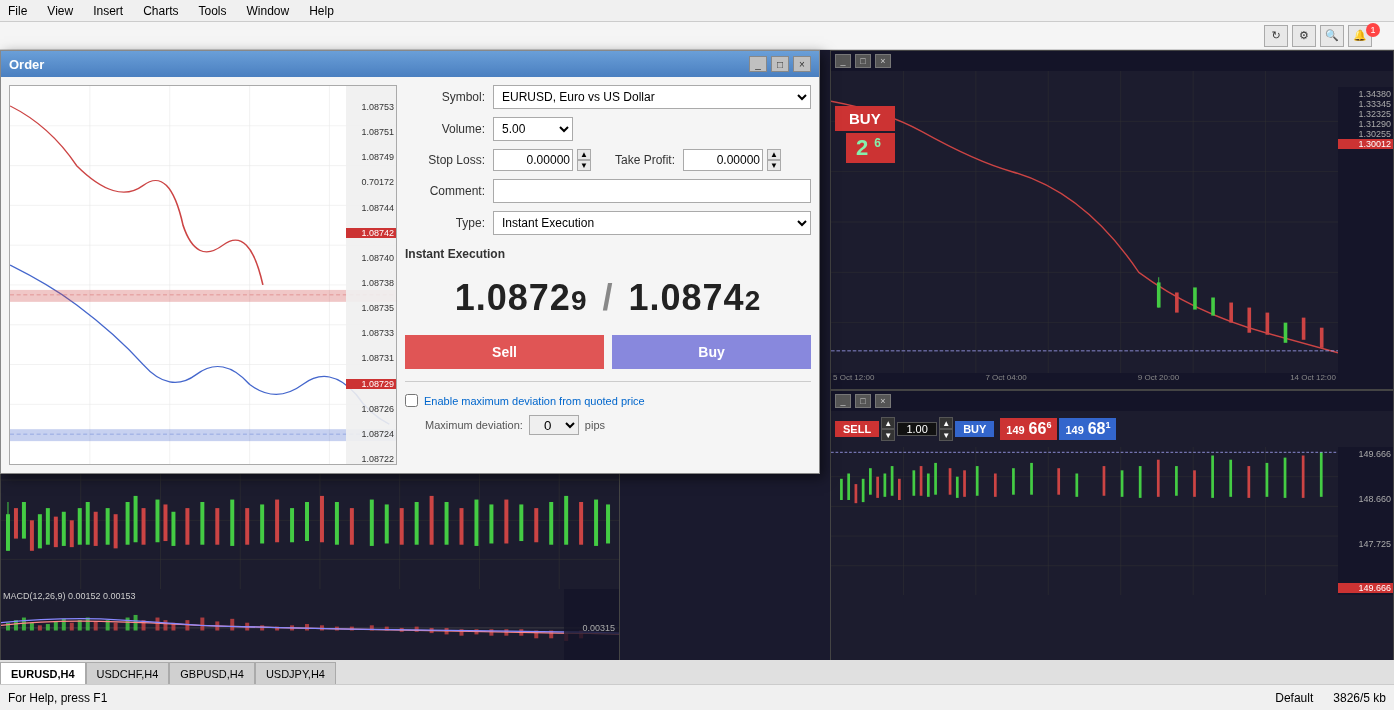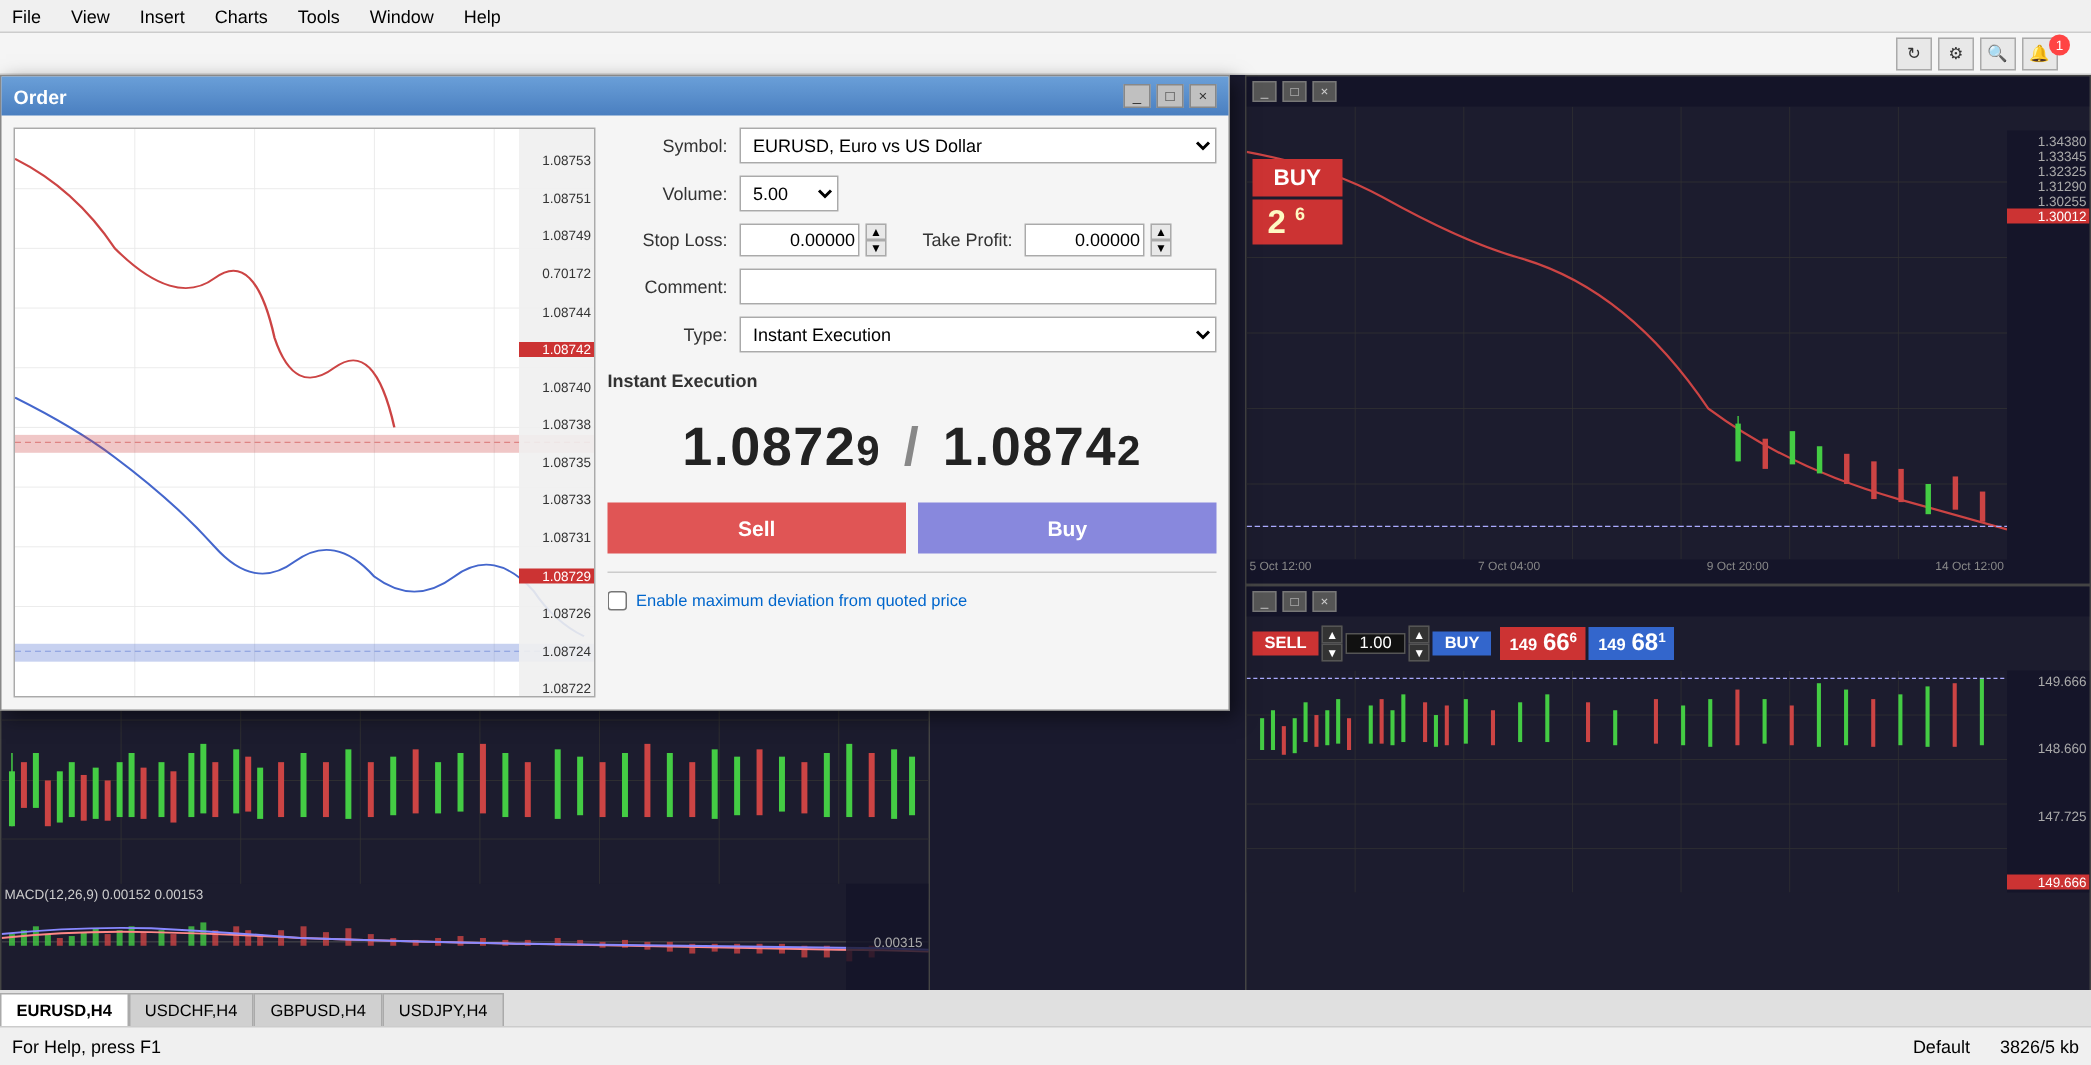--- a/index.html
+++ b/index.html
@@ -527,21 +527,21 @@
       <div class="chart-panel-title">
         <div style="display:flex;gap:4px;">
           <div class="chart-ctrl-btn">_</div>
           <div class="chart-ctrl-btn">□</div>
           <div class="chart-ctrl-btn">×</div>
         </div>
       </div>
 
       <div style="position:absolute;top:55px;left:4px;z-index:5;">
         <div style="background:#cc3333;color:white;padding:4px 14px;font-weight:bold;font-size:15px;">BUY</div>
-        <div style="background:#cc3333;color:#fef9c3;padding:2px 10px;font-size:22px;font-weight:bold;margin-top:2px;">2 <sup style="font-size:12px;">6</sup></div>
+        <div style="background:#cc3333;color:#86efac;padding:2px 10px;font-size:22px;font-weight:bold;margin-top:2px;margin-left:11px;">2 <sup style="font-size:12px;">6</sup></div>
       </div>
 
       <div class="candle-area">
         <svg class="chart-svg" viewBox="0 0 560 300" preserveAspectRatio="none">
 
           <rect width="560" height="300" fill="#1c1c2e"></rect>
           <line x1="0" y1="50" x2="560" y2="50" stroke="#333" stroke-width="0.5"></line>
           <line x1="0" y1="100" x2="560" y2="100" stroke="#333" stroke-width="0.5"></line>
           <line x1="0" y1="150" x2="560" y2="150" stroke="#333" stroke-width="0.5"></line>
           <line x1="0" y1="200" x2="560" y2="200" stroke="#333" stroke-width="0.5"></line>
@@ -924,21 +924,21 @@
         <div style="flex:1;display:flex;align-items:center;position:relative;">
           <select class="form-select" style="width:100%;">
             <option>EURUSD, Euro vs US Dollar</option>
           </select>
         </div>
       </div>
 
       <div class="form-row">
         <span class="form-label">Volume:</span>
         <div style="display:flex;align-items:center;gap:0;">
-          <select class="form-select" style="width:66px;">
+          <select class="form-select" style="width:80px;">
             <option>5.00</option>
           </select>
         </div>
       </div>
 
       <div class="form-row">
         <span class="form-label">Stop Loss:</span>
         <div class="stop-loss-group">
           <input class="num-input" value="0.00000" style="">
           <div class="spin-btns">
@@ -983,20 +983,27 @@
         <button class="buy-big-btn">Buy</button>
       </div>
 
       <hr style="border:none;border-top:1px solid #ccc;margin:4px 0;">
 
       <div class="checkbox-row">
         <input type="checkbox" style="">
         <span>Enable maximum deviation from quoted price</span>
       </div>
 
+      <div class="max-dev-row">
+        <span style="margin-left:20px;">Maximum deviation:</span>
+        <select class="pips-input">
+          <option>0</option>
+        </select>
+        <span>pips</span>
+      </div>
     </div>
   </div>
 </div>
 
 <div class="tab-bar">
   <div class="tab active">EURUSD,H4</div>
   <div class="tab">USDCHF,H4</div>
   <div class="tab">GBPUSD,H4</div>
   <div class="tab">USDJPY,H4</div>
 </div>

